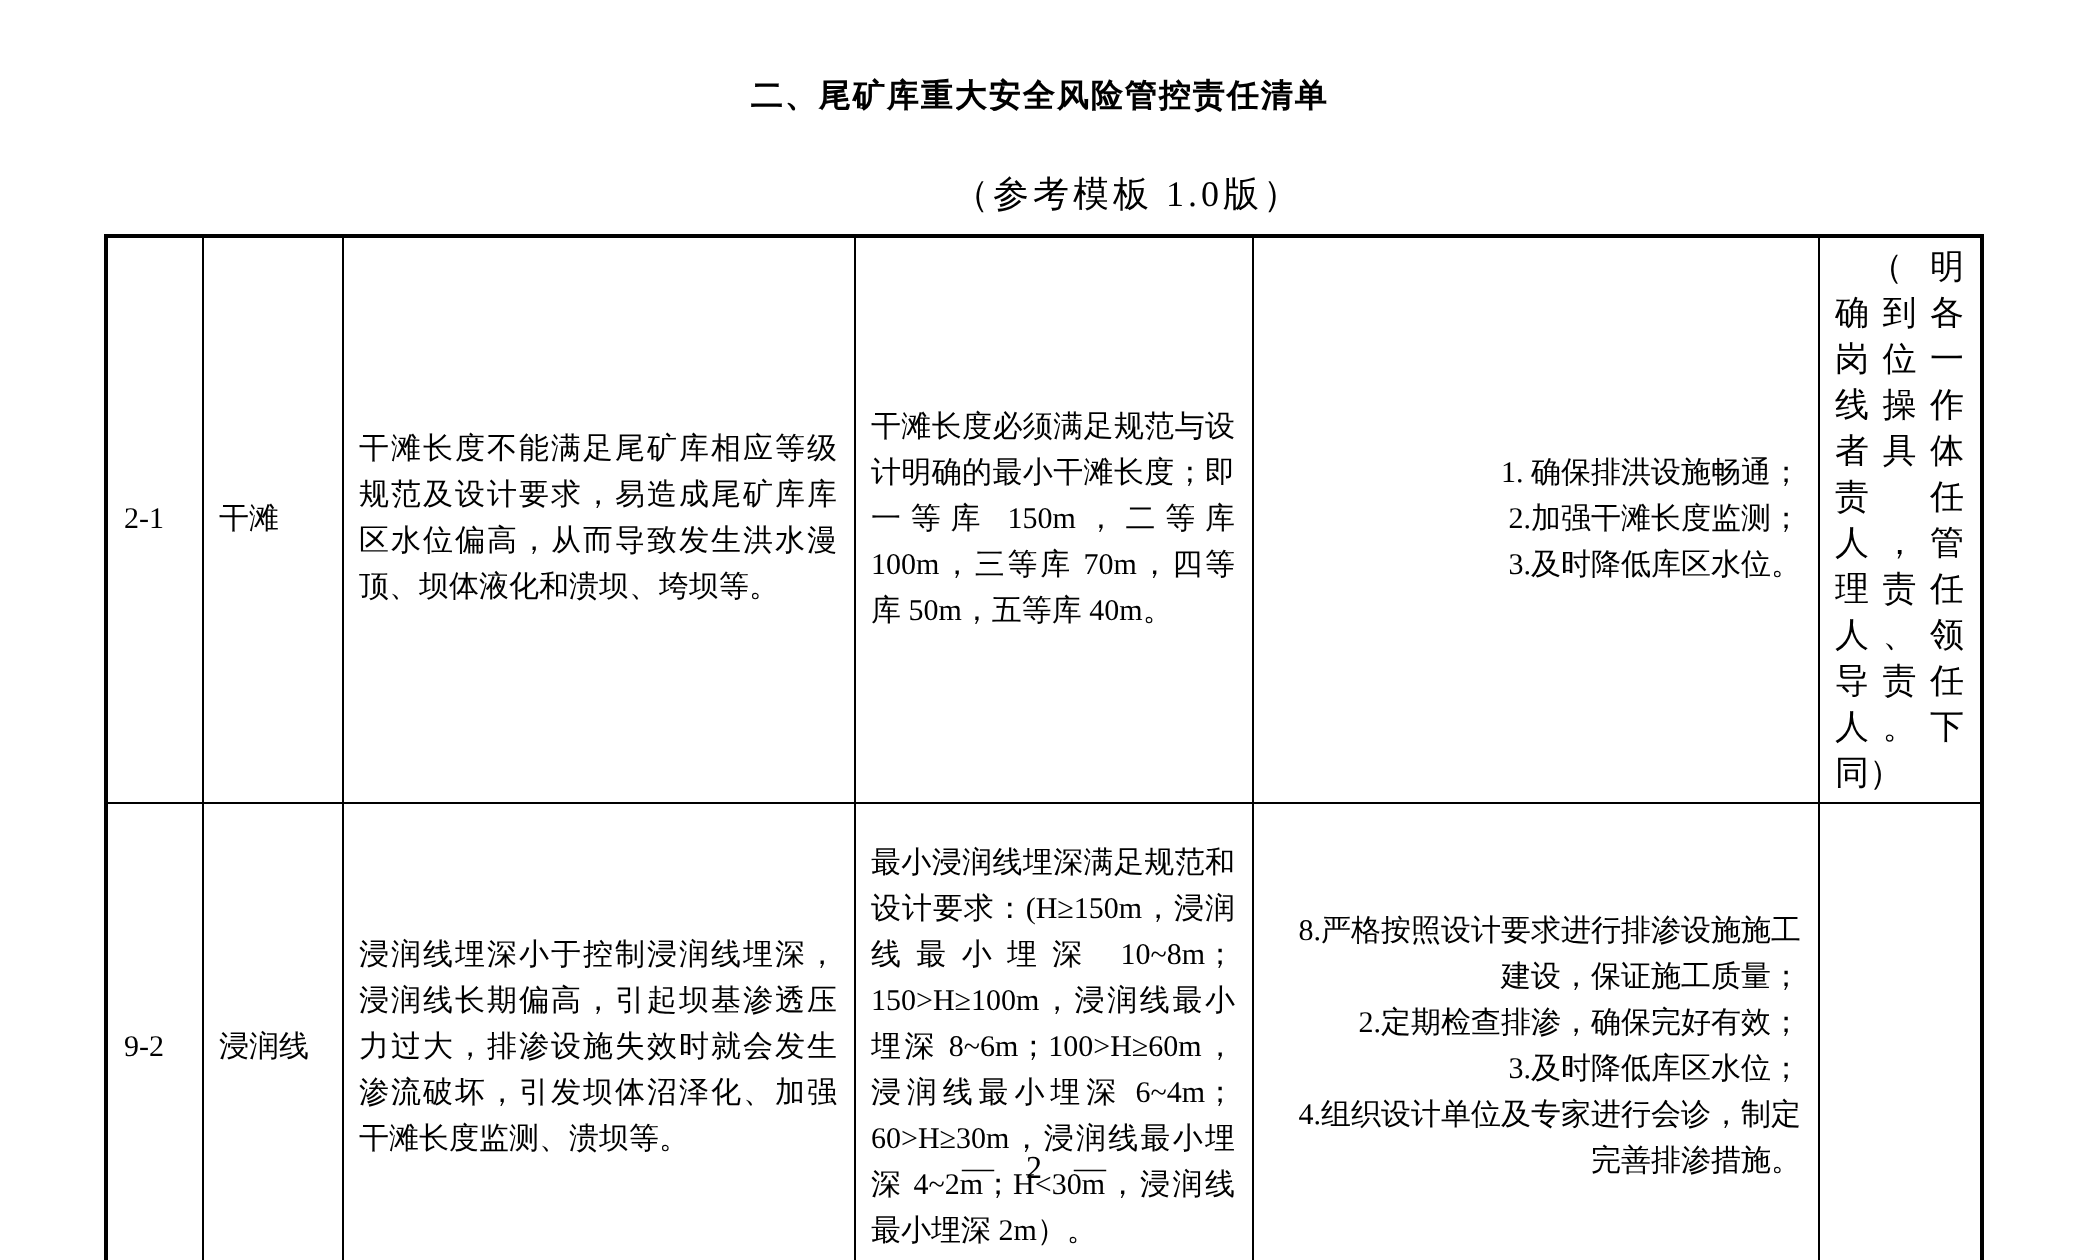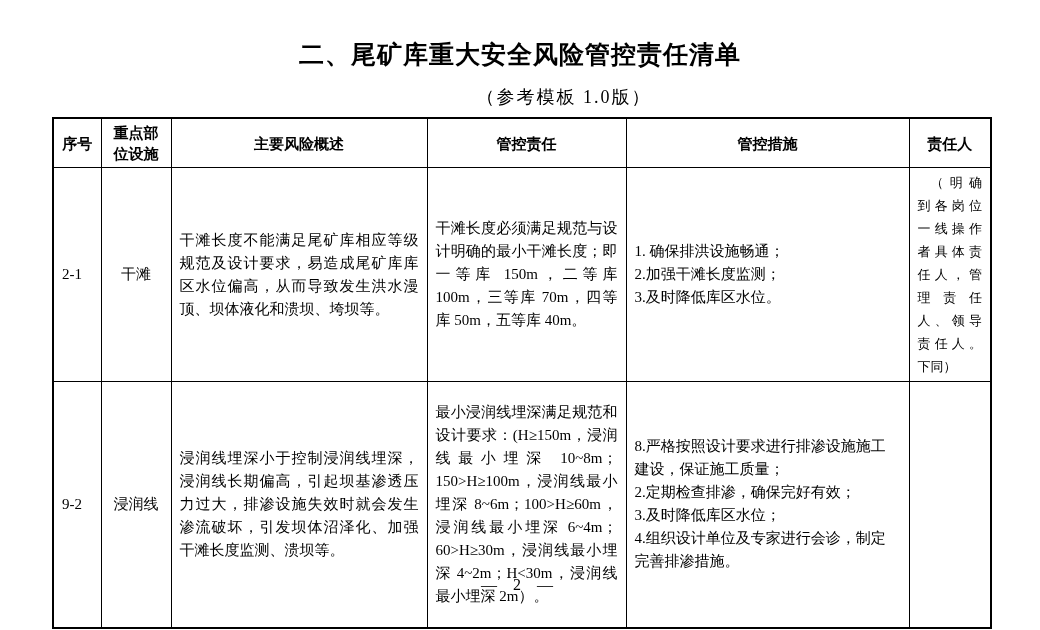--- a/index.html
+++ b/index.html
@@ -3,21 +3,21 @@
 <meta charset="utf-8">
 <style>
   html,body{margin:0;padding:0;}
   body{
     width:1040px;height:630px;background:#ffffff;position:relative;
     font-family:"Liberation Serif","DejaVu Serif",serif;
     color:#000;overflow:hidden;
   }
   .doc-title{
     position:absolute;top:38px;left:0;width:100%;
-    text-align:center;font-weight:bold;font-size:25px;
+    text-align:center;font-weight:bold;font-size:16px;
     font-family:"Liberation Sans","DejaVu Sans",sans-serif;
     letter-spacing:1px;
   }
   .doc-subtitle{
     position:absolute;top:85px;left:16px;width:100%;
     text-align:center;font-size:18px;letter-spacing:2px;margin-left:28px;
   }
   table.risk-table{
     position:absolute;left:52px;top:117px;width:938px;
     table-layout:fixed;border-collapse:collapse;
@@ -30,26 +30,26 @@
     vertical-align:middle;
     line-height:23px;
     font-weight:normal;
   }
   .risk-table th{
     font-family:"Liberation Sans","DejaVu Sans",sans-serif;
     font-weight:bold;text-align:center;
     line-height:21px;
   }
   .c-seq{text-align:left;}
-  .c-facility{text-align:center;}
+  .c-facility{text-align:left;}
   .c-risk,.c-resp{text-align:justify;}
-  .c-measures{text-align:left;white-space:pre-line;}
+  .c-measures{text-align:right;white-space:pre-line;}
   .c-person{
     vertical-align:top;text-align:justify;
-    font-size:13px;line-height:18px;padding:6px 5px;
+    font-size:17px;line-height:18px;padding:6px 5px;
     text-indent:1em;
   }
   tr.row-1{height:147px;}
   tr.row-2{height:246px;}
   tr.row-head{height:46px;}
   .page-footer{
     position:absolute;top:576px;left:0;width:100%;
     text-align:center;font-size:16px;letter-spacing:6px;
   }
 </style>
@@ -62,28 +62,20 @@
 <table class="risk-table">
   <colgroup>
     <col style="width:48px">
     <col style="width:70px">
     <col style="width:256px">
     <col style="width:199px">
     <col style="width:283px">
     <col style="width:82px">
   </colgroup>
   <tbody>
-    <tr class="row-head">
-      <th>序号</th>
-      <th>重点部位设施</th>
-      <th>主要风险概述</th>
-      <th>管控责任</th>
-      <th>管控措施</th>
-      <th>责任人</th>
-    </tr>
     <tr class="row-1">
       <td class="c-seq">2-1</td>
       <td class="c-facility">干滩</td>
       <td class="c-risk">干滩长度不能满足尾矿库相应等级规范及设计要求，易造成尾矿库库区水位偏高，从而导致发生洪水漫顶、坝体液化和溃坝、垮坝等。</td>
       <td class="c-resp">干滩长度必须满足规范与设计明确的最小干滩长度；即一等库 150m，二等库 100m，三等库 70m，四等库 50m，五等库 40m。</td>
       <td class="c-measures">1. 确保排洪设施畅通；
 2.加强干滩长度监测；
 3.及时降低库区水位。</td>
       <td class="c-person">（明确到各岗位一线操作者具体责任人，管理责任人、领导责任人。下同）</td>
     </tr>

